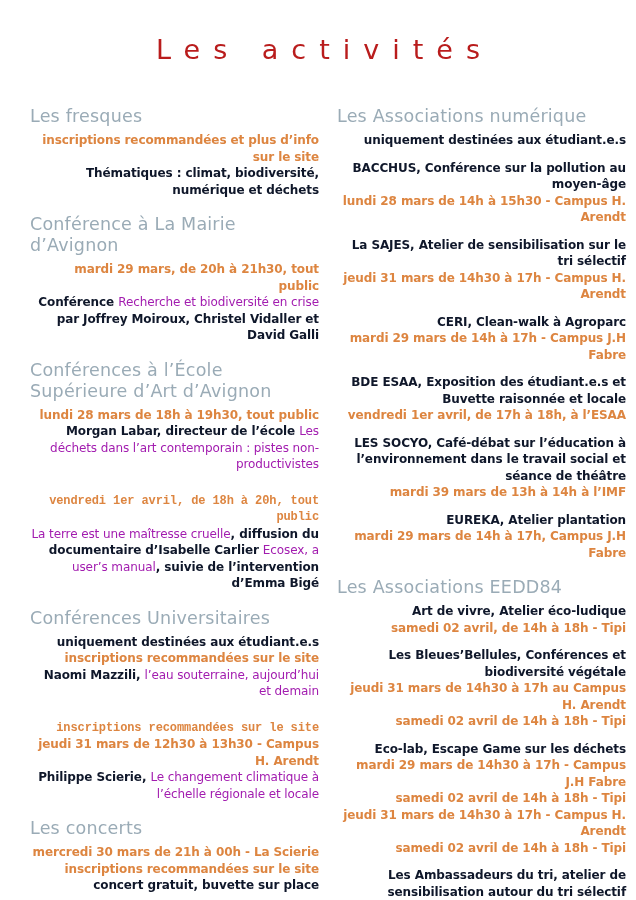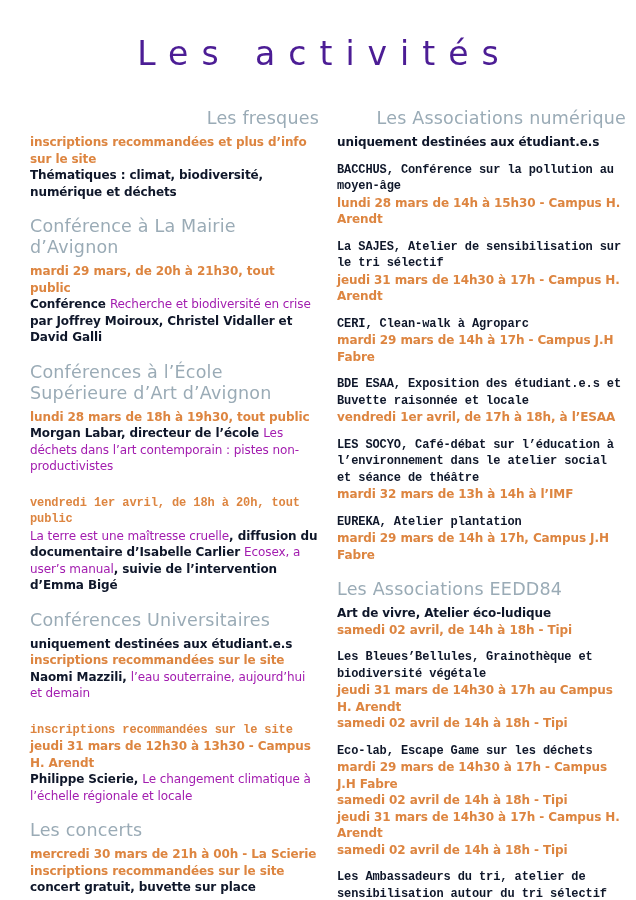--- a/index.html
+++ b/index.html
@@ -4,45 +4,46 @@
 <style>
   html,body{margin:0;padding:0;background:#ffffff;}
   body{
     width:636px;height:900px;overflow:hidden;
     font-family:"DejaVu Sans",sans-serif;
     color:#2a4a63;
   }
   .page{padding:24px 30px 0 30px;box-sizing:border-box;}
   .title{
     text-align:center;
-    font-size:33px;
+    font-size:27px;
     font-weight:normal;
     letter-spacing:13px;
     padding-left:13px; 
-    color:#4c1d95;
+    color:#b91c1c;
     margin:10px 0 26px 0;
   }
   .columns{display:flex;gap:18px;align-items:flex-start;}
   .col{width:289px;flex:0 0 289px;}
   h2.heading{
     font-size:17.5px;
     font-weight:normal;
     color:#9aabb6;
     letter-spacing:.2px;
     line-height:21px;
     margin:16px 0 5px 0;
   }
-  section:first-child > h2.heading{margin-top:9px;text-align:right;}
+  section:first-child > h2.heading{margin-top:15px;}
   .line{
     font-size:12px;
     line-height:16.5px;
     letter-spacing:-.1px;
     margin:0;
+    text-align:right;
   }
-  .gap{margin-top:11px;font-family:Liberation Mono, monospace;}
+  .gap{margin-top:11px;}
   .gap2{margin-top:20px;font-family:Liberation Mono, monospace;}
   .s-date{color:#dd8540;font-weight:bold;}
   .s-strong{color:#0f172a;font-weight:bold;}
   .s-light{color:#a21caf;font-weight:normal;}
 </style>
 </head>
 <body>
 
 <div class="page">
   <h1 class="title">Les activités</h1>
@@ -86,30 +87,30 @@
           <h2 class="heading">Les Associations numérique</h2>
           <p class="line"><span class="s-strong">uniquement destinées aux étudiant.e.s</span></p>
           <p class="line gap"><span class="s-strong">BACCHUS, Conférence sur la pollution au moyen-âge</span></p>
           <p class="line"><span class="s-date">lundi 28 mars de 14h à 15h30 - Campus H. Arendt</span></p>
           <p class="line gap"><span class="s-strong">La SAJES, Atelier de sensibilisation sur le tri sélectif</span></p>
           <p class="line"><span class="s-date">jeudi 31 mars de 14h30 à 17h - Campus H. Arendt</span></p>
           <p class="line gap"><span class="s-strong">CERI, Clean-walk à Agroparc</span></p>
           <p class="line"><span class="s-date">mardi 29 mars de 14h à 17h - Campus J.H Fabre</span></p>
           <p class="line gap"><span class="s-strong">BDE ESAA, Exposition des étudiant.e.s et Buvette raisonnée et locale</span></p>
           <p class="line"><span class="s-date">vendredi 1er avril, de 17h à 18h, à l’ESAA</span></p>
-          <p class="line gap"><span class="s-strong">LES SOCYO, Café-débat sur l’éducation à l’environnement dans le atelier social et séance de théâtre</span></p>
-          <p class="line"><span class="s-date">mardi 32 mars de 13h à 14h à l’IMF</span></p>
+          <p class="line gap"><span class="s-strong">LES SOCYO, Café-débat sur l’éducation à l’environnement dans le travail social et séance de théâtre</span></p>
+          <p class="line"><span class="s-date">mardi 39 mars de 13h à 14h à l’IMF</span></p>
           <p class="line gap"><span class="s-strong">EUREKA, Atelier plantation</span></p>
           <p class="line"><span class="s-date">mardi 29 mars de 14h à 17h, Campus J.H Fabre</span></p>
         </section>
         <section>
           <h2 class="heading">Les Associations EEDD84</h2>
           <p class="line"><span class="s-strong">Art de vivre, Atelier éco-ludique</span></p>
           <p class="line"><span class="s-date">samedi 02 avril, de 14h à 18h - Tipi</span></p>
-          <p class="line gap"><span class="s-strong">Les Bleues’Bellules, Grainothèque et biodiversité végétale</span></p>
+          <p class="line gap"><span class="s-strong">Les Bleues’Bellules, Conférences et biodiversité végétale</span></p>
           <p class="line"><span class="s-date">jeudi 31 mars de 14h30 à 17h au Campus H. Arendt</span></p>
           <p class="line"><span class="s-date">samedi 02 avril de 14h à 18h - Tipi</span></p>
           <p class="line gap"><span class="s-strong">Eco-lab, Escape Game sur les déchets</span></p>
           <p class="line"><span class="s-date">mardi 29 mars de 14h30 à 17h - Campus J.H Fabre</span></p>
           <p class="line"><span class="s-date">samedi 02 avril de 14h à 18h - Tipi</span></p>
           <p class="line"><span class="s-date">jeudi 31 mars de 14h30 à 17h - Campus H. Arendt</span></p>
           <p class="line"><span class="s-date">samedi 02 avril de 14h à 18h - Tipi</span></p>
           <p class="line gap"><span class="s-strong">Les Ambassadeurs du tri, atelier de sensibilisation autour du tri sélectif</span></p>
         </section>
       </div>

